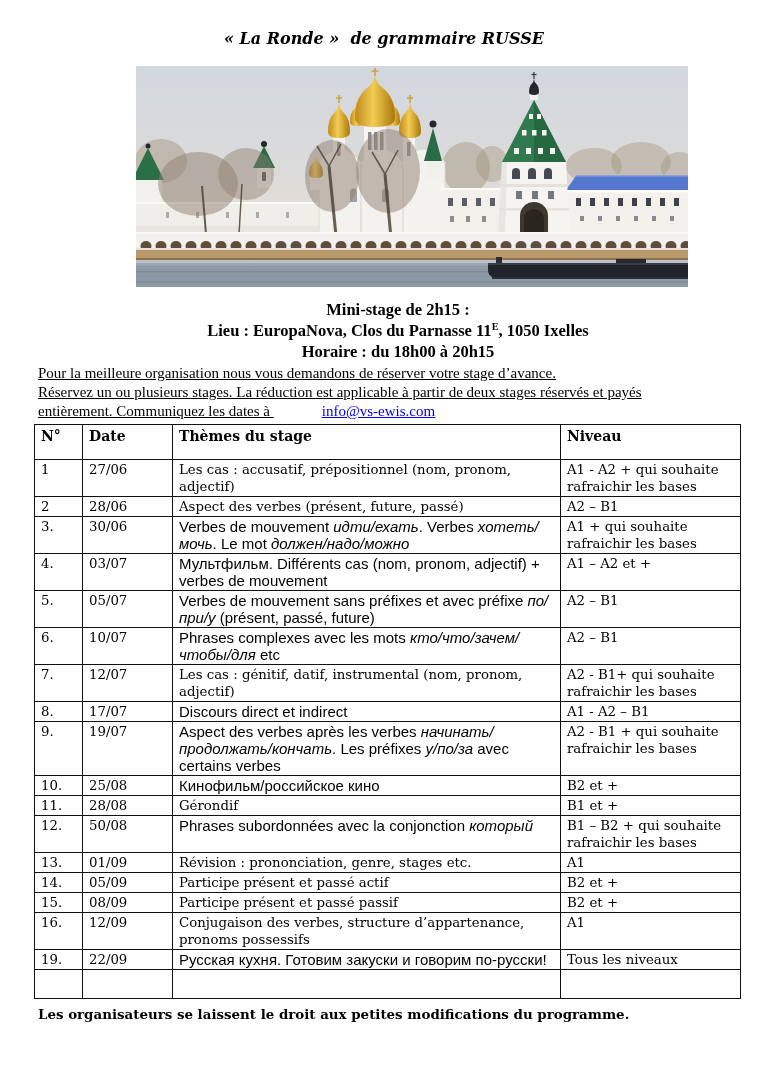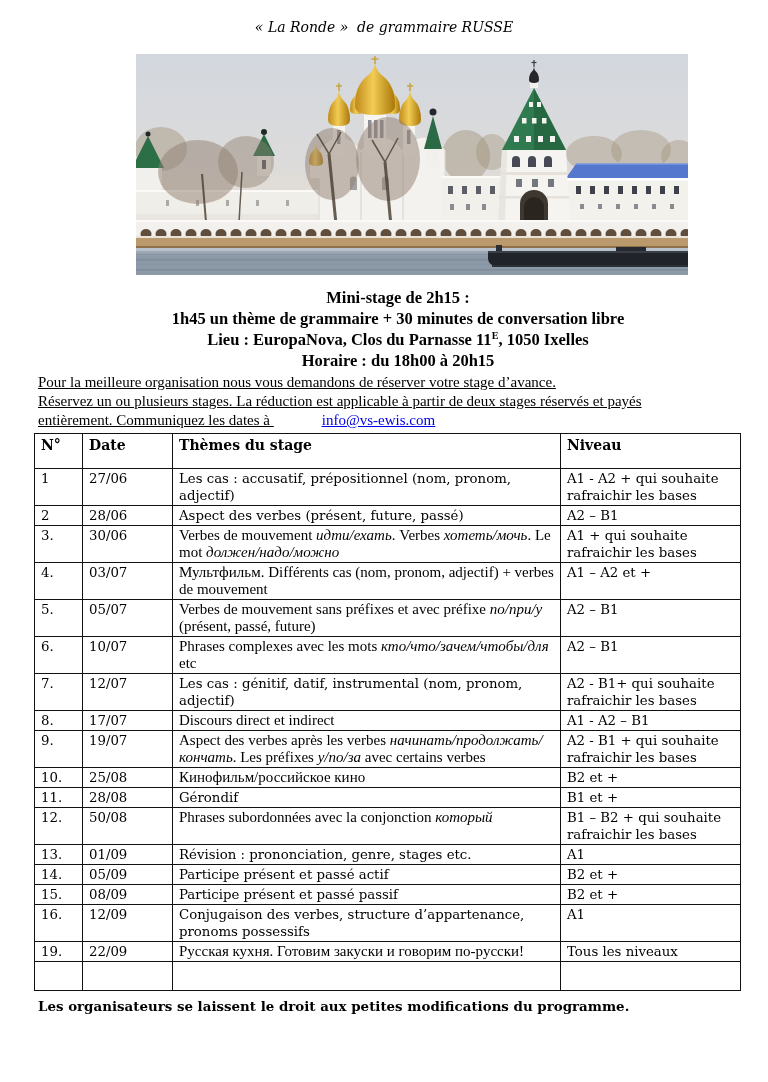--- a/index.html
+++ b/index.html
@@ -1,39 +1,39 @@
 <!DOCTYPE html>
 <html><head>
 <meta charset="utf-8">
 <style>
   html,body{margin:0;padding:0;background:#ffffff;}
   body{width:768px;height:1082px;overflow:hidden;}
   .page{position:relative;width:768px;height:1082px;background:#fff;color:#000;
         font-family:"Liberation Serif", serif;}
-  .title{margin-top:16px;text-align:center;white-space:pre;
-         font-family:"DejaVu Serif", serif;font-style:italic;font-weight:normal;
-         font-size:14px;line-height:22px;}
+  .title{margin-top:28px;text-align:center;white-space:pre;
+         font-family:"DejaVu Serif", serif;font-style:italic;font-weight:bold;
+         font-size:16px;line-height:22px;}
   .photo{display:block;margin:16px 0 0 136px;}
   .intro{margin-top:12px;text-align:center;font-weight:bold;
          font-size:16.5px;line-height:21px;}
   .intro .intro-line{white-space:pre;padding-left:28px;}
   sup{font-size:62%;vertical-align:super;line-height:0;font-weight:bold;}
   .para{margin:2px 0 0 38px;width:700px;font-size:15px;line-height:19px;}
   .para .para-line{white-space:pre;text-decoration:underline;}
   .mail-link{color:#0000e8;text-decoration:underline;cursor:pointer;margin-left:48px;}
   table.tbl{margin:3px 0 0 34px;border-collapse:collapse;table-layout:fixed;width:706px;}
   .tbl col.c-no{width:48px;} .tbl col.c-date{width:90px;}
   .tbl col.c-theme{width:388px;} .tbl col.c-niv{width:180px;}
   .tbl th,.tbl td{border:1px solid #111;vertical-align:top;text-align:left;}
   .tbl th{font-family:"DejaVu Serif", serif;font-size:14px;font-weight:bold;
           padding:3px 6px 15px 6px;}
   .tbl td{font-size:15px;line-height:17px;padding:1px 5px 1px 6px;}
   .tbl td.no-cell,.tbl td.date-cell,.tbl td.niveau-cell,
   .tbl td.theme-cell.slab{font-family:"DejaVu Serif", serif;font-size:13.3px;}
-  .tbl td.theme-cell{font-family:Liberation Serif, serif;}
+  .tbl td.theme-cell{font-family:Liberation Sans, sans-serif;}
   .it{font-style:italic;}
   .empty-cell{height:26px;}
   .footer{margin:7px 0 0 38px;font-family:"DejaVu Serif", serif;
           font-weight:bold;font-size:13.4px;}
 </style>
 </head>
 <body>
 
 <div class="page">
 
@@ -269,21 +269,20 @@
 
     <rect x="360" y="191" width="6" height="6" fill="#2a2d33"></rect>
     <rect x="480" y="193" width="30" height="4" fill="#26292f"></rect>
     <path d="M352,197 h200 v14 h-196 q-4,-2 -4,-7 z" fill="#20232a"></path>
     <rect x="352" y="197" width="200" height="2" fill="#3a3e46"></rect>
     <rect x="356" y="211" width="196" height="2" fill="#12151a" opacity="0.8"></rect>
   </svg>
 
   <div class="intro">
       <div class="intro-line"><span>Mini-stage de 2h15 :</span></div>
-      <div class="intro-line"><span>1h45 un thème de grammaire + 30 minutes de conversation libre</span></div>
       <div class="intro-line"><span>Lieu : EuropaNova, Clos du Parnasse 11</span><sup>E</sup><span>, 1050 Ixelles</span></div>
       <div class="intro-line"><span>Horaire : du 18h00 à 20h15</span></div>
     </div>
 
   <div class="para">
       <div class="para-line"><span>Pour la meilleure organisation nous vous demandons de réserver votre stage d’avance.</span></div>
       <div class="para-line"><span>Réservez un ou plusieurs stages. La réduction est applicable à partir de deux stages réservés et payés</span></div>
       <div class="para-line"><span>entièrement. Communiquez les dates à </span><a class="mail-link" href="#">info@vs-ewis.com</a></div>
     </div>
 

